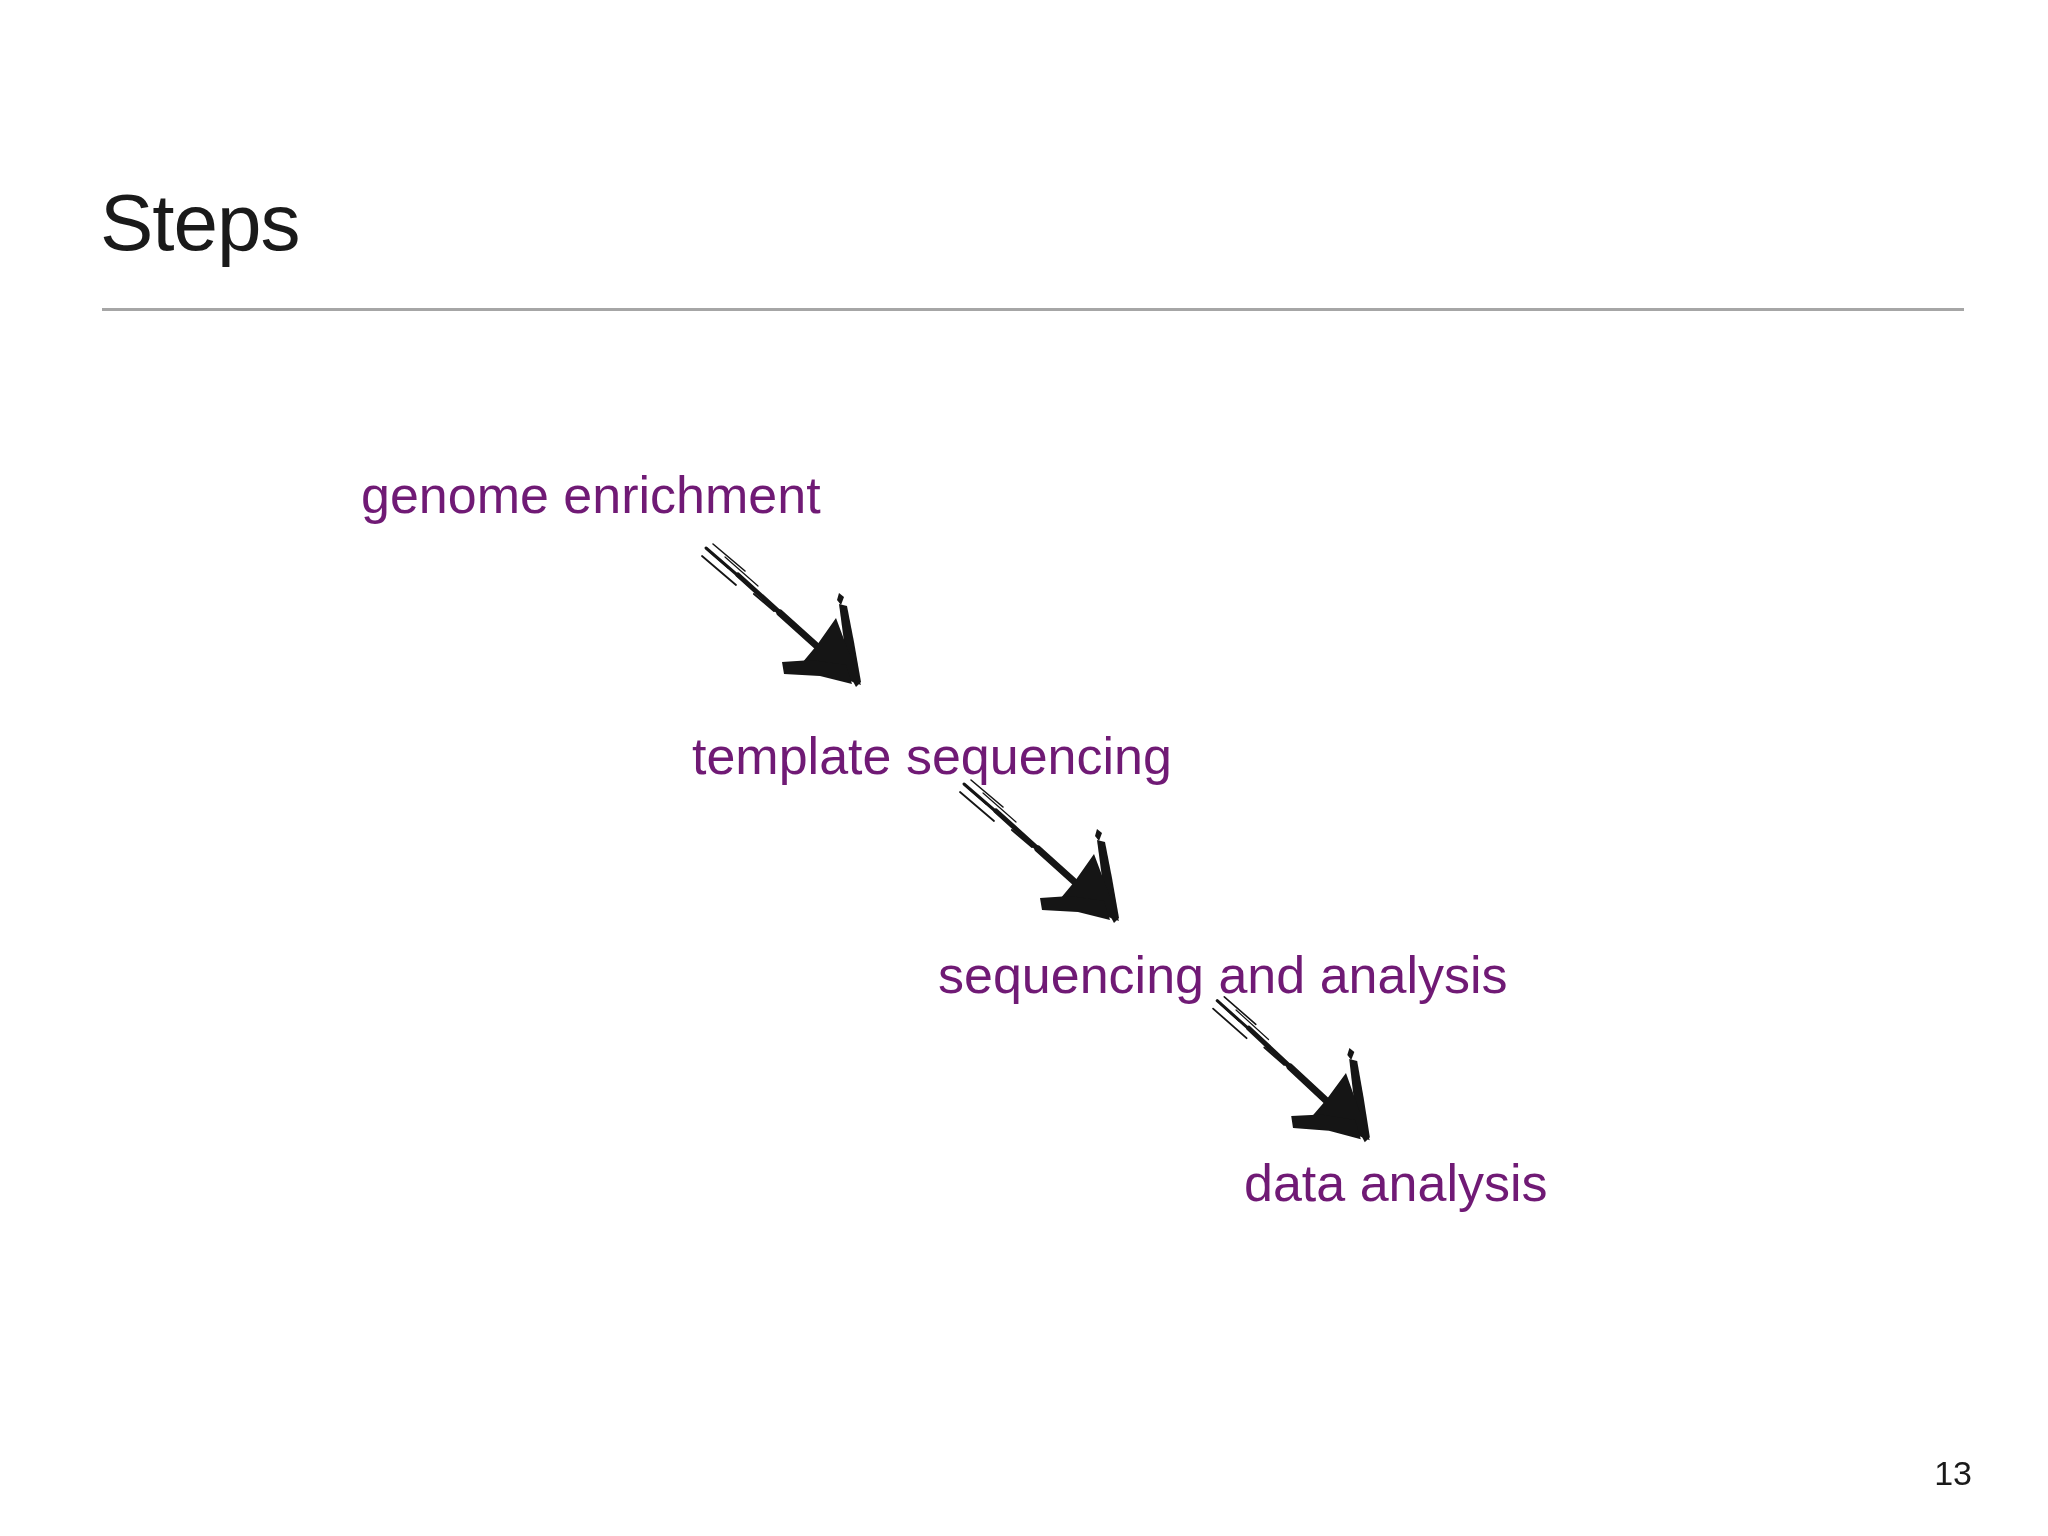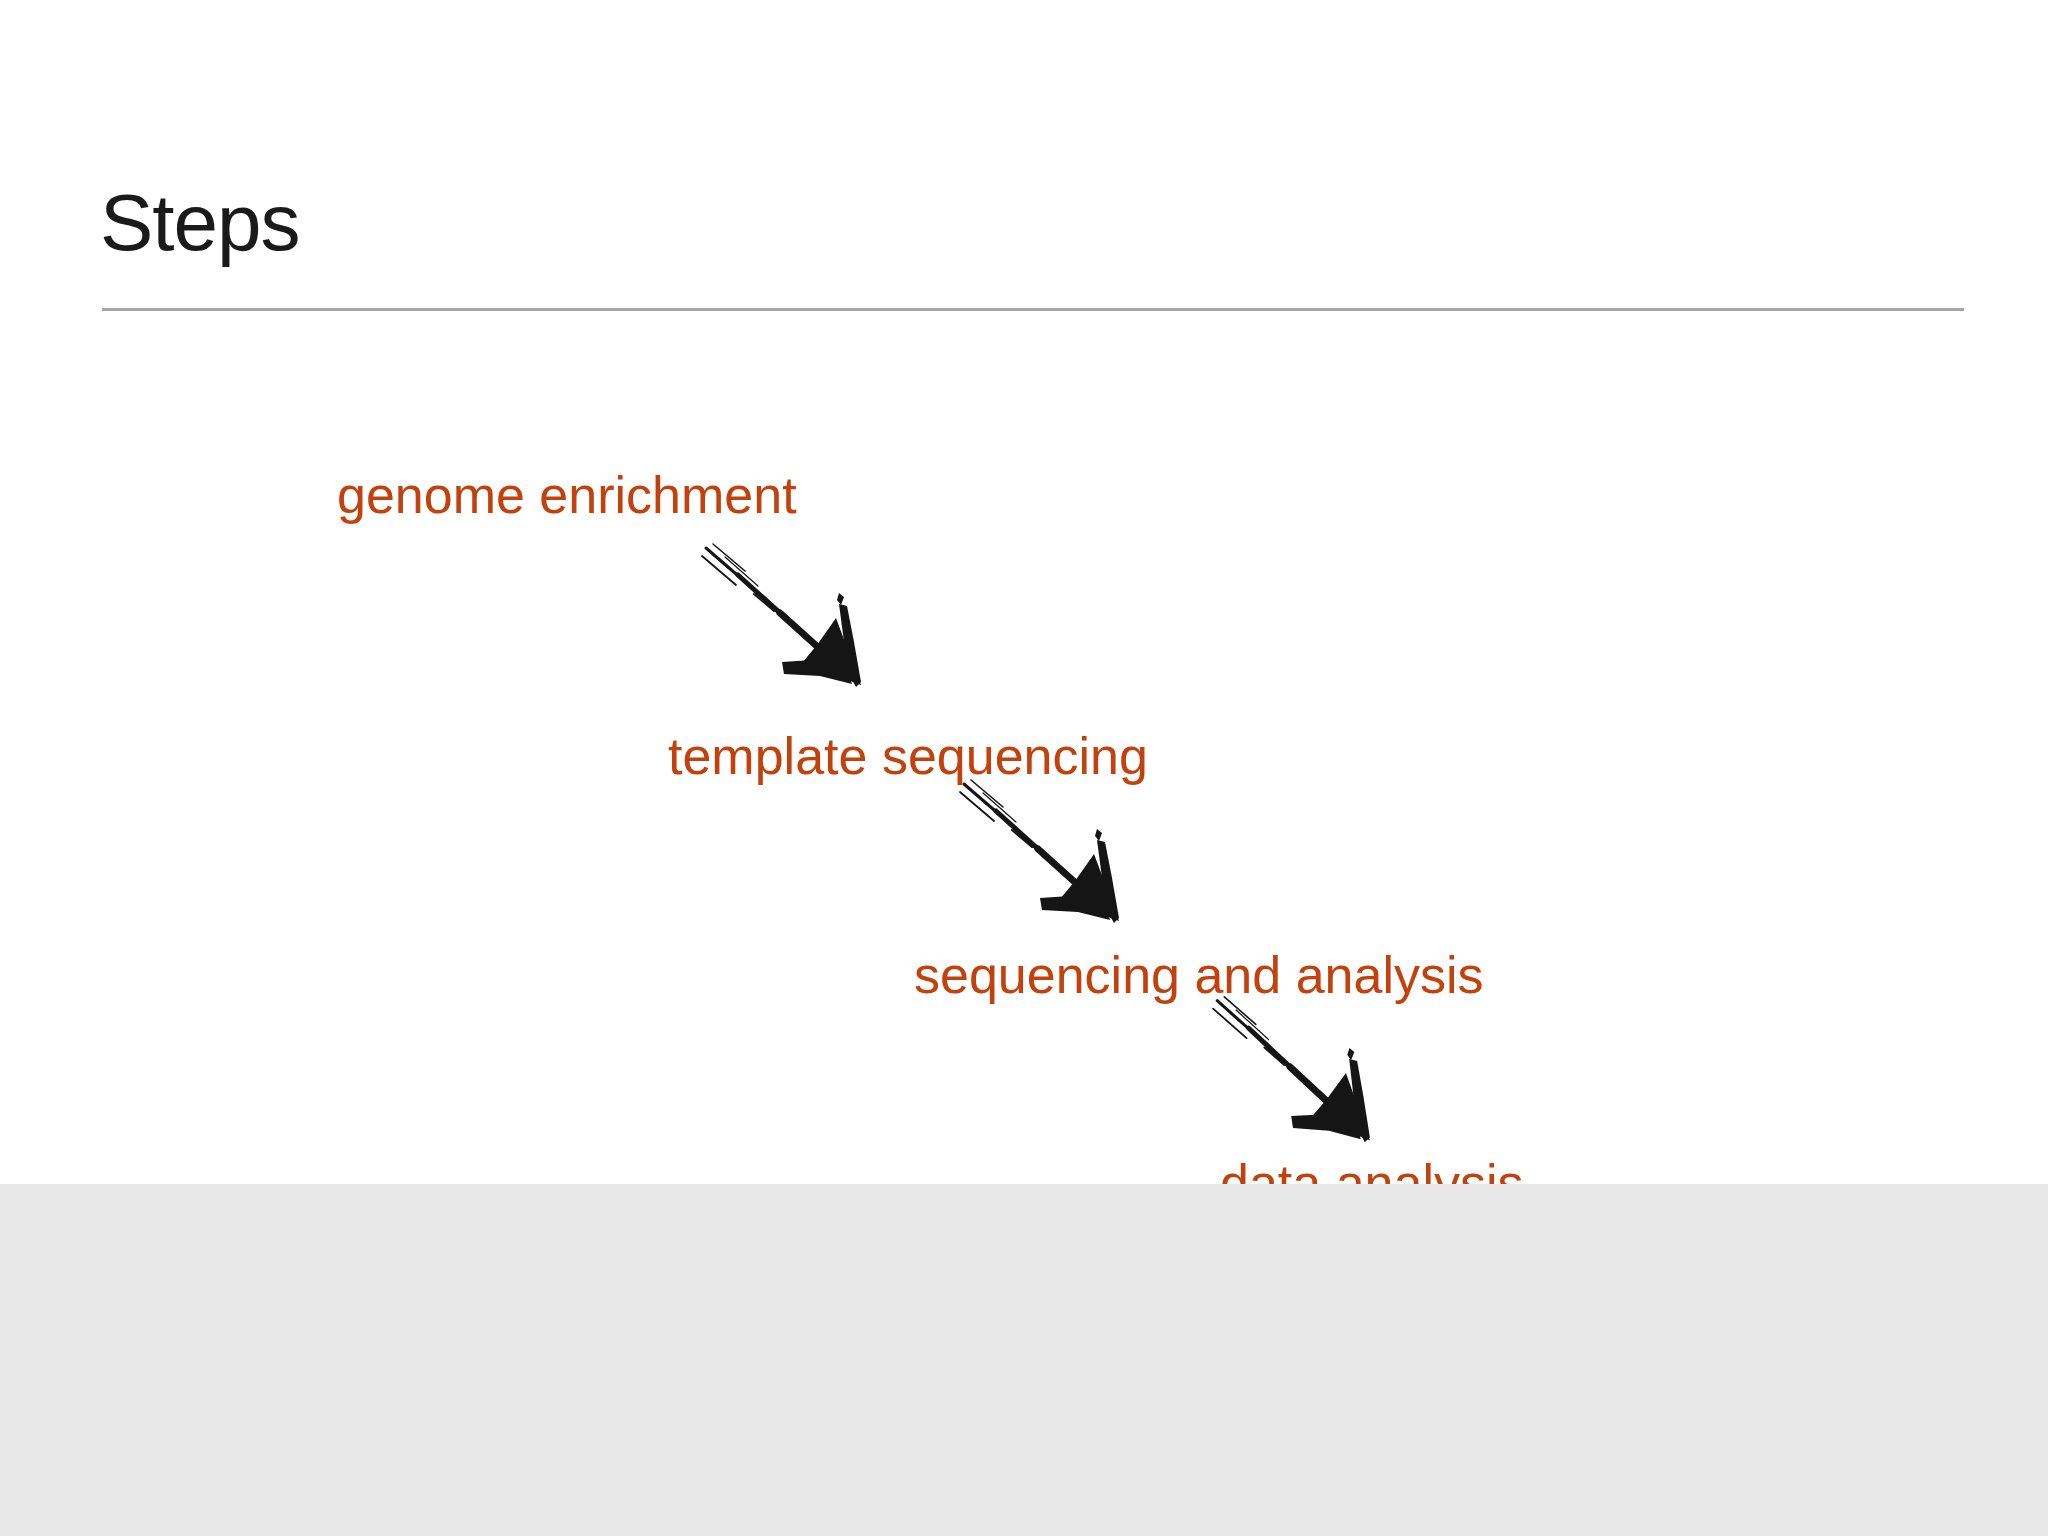--- a/index.html
+++ b/index.html
@@ -3,21 +3,21 @@
 <meta charset="utf-8">
 <style>
   html, body {
     margin: 0;
     padding: 0;
     background: #e8e8e8;
   }
   .slide {
     position: relative;
     width: 2048px;
-    height: 1184px;
+    height: 1536px;
     background: #ffffff;
     overflow: hidden;
     font-family: "Liberation Sans", "DejaVu Sans", sans-serif;
   }
   .slide-title {
     position: absolute;
     left: 100px;
     top: 183px;
     font-size: 80px;
     line-height: 80px;
@@ -32,22 +32,23 @@
     top: 308px;
     width: 1862px;
     height: 3px;
     background: #a6a6a6;
   }
   .step-label {
     position: absolute;
     font-size: 52px;
     line-height: 52px;
     font-weight: 400;
-    color: #c2410c;
+    color: #701a75;
     white-space: nowrap;
+    margin-left: 24px;
   }
   .step-1 { left: 337px;  top: 469px; }
   .step-2 { left: 668px;  top: 730px; }
   .step-3 { left: 914px;  top: 949px; }
   .step-4 { left: 1220px; top: 1157px; }
 
   .sketch-arrow {
     position: absolute;
     width: 170px;
     height: 150px;

